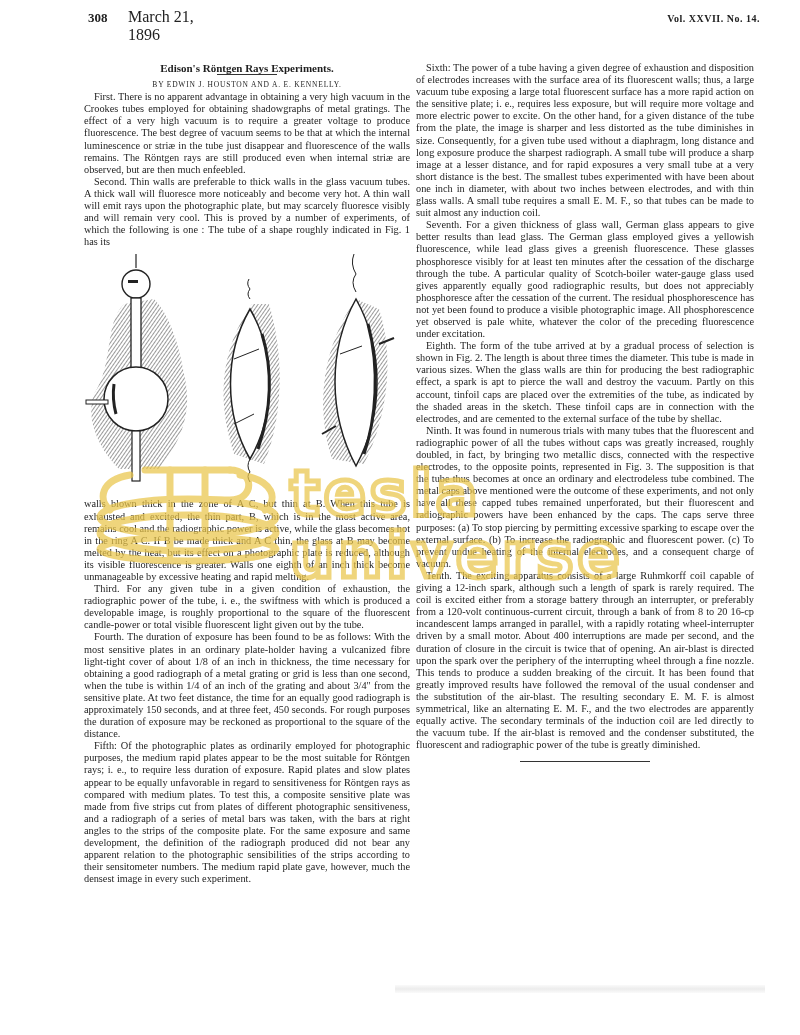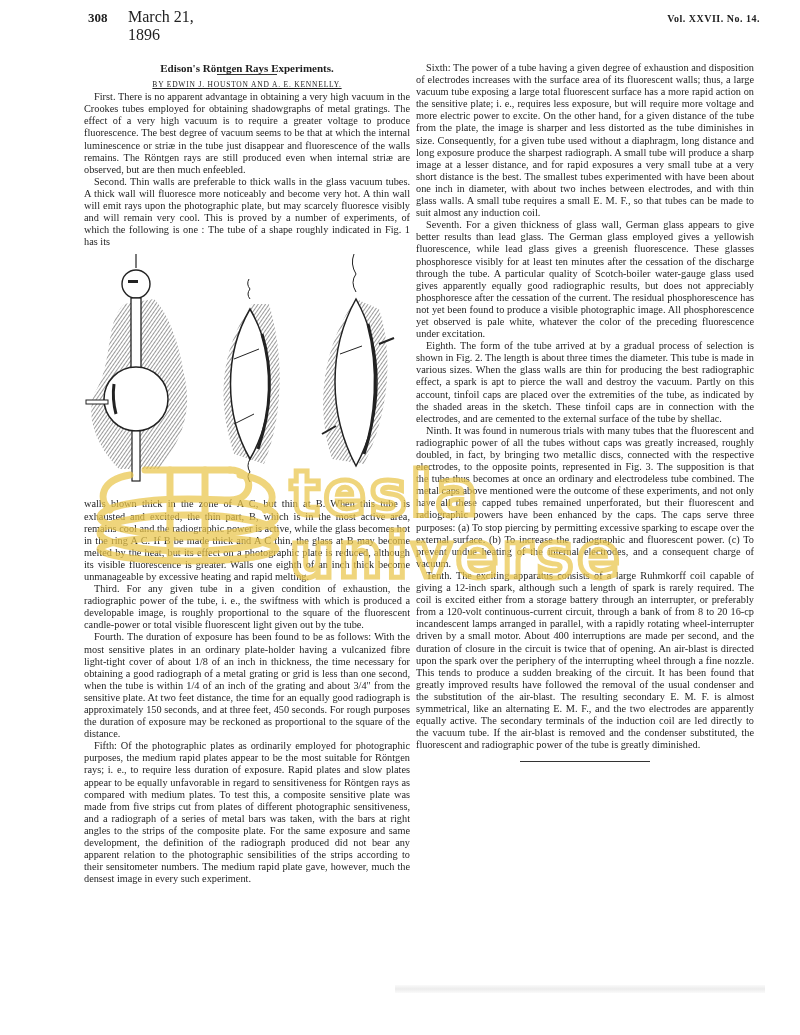--- a/index.html
+++ b/index.html
@@ -9,21 +9,21 @@
   .hdr-page { font-size: 13px; font-weight: bold; width: 40px; }
   .hdr-date { font-size: 16px; width: 100px; }
   .hdr-title { font-size: 16px; font-weight: bold; letter-spacing: 1.5px; width: 320px; }
   .hdr-vol { font-size: 10px; font-weight: bold; margin-left: auto; letter-spacing: 0.5px; }
   .col { position: absolute; top: 62px; font-family: "Liberation Serif", serif; font-size: 10.3px; line-height: 12.1px; text-align: justify; color: #1e1e1e; }
   .col-left { left: 84px; width: 326px; }
   .col-right { left: 416px; width: 338px; }
   .col p { margin: 0; text-indent: 10px; }
   .art-title { text-align: center; font-weight: bold; font-size: 11px; margin: 0 0 3px 0; text-indent: 0 !important; }
   .title-rule { width: 60px; height: 1px; background: #333; margin: 0 auto 4px auto; }
-  .byline { text-align: center; font-size: 7.5px; letter-spacing: 0.8px; margin-bottom: 2px; text-indent: 0 !important; text-decoration: underline; }
+  .byline { text-align: center; font-size: 7.5px; letter-spacing: 0.8px; margin-bottom: 2px; text-indent: 0 !important; }
   .figure { position: relative; width: 326px; height: 240px; margin: 6px 0 4px 0; }
   .figure svg { position: absolute; left: 0; top: 0; }
   .caption { position: absolute; bottom: 2px; left: 0; width: 100%; text-align: center; font-size: 8px; letter-spacing: 0.6px; }
   .end-rule { width: 130px; height: 1px; background: #333; margin: 10px auto 0 auto; }
   .watermark { position: absolute; left: 90px; top: 455px; width: 540px; height: 110px; opacity: 0.72; pointer-events: none; }
   .wm-text { position: absolute; left: 200px; top: 8px; font-family: "DejaVu Sans", sans-serif; font-size: 62px; font-weight: bold; color: transparent; -webkit-text-stroke: 5px #e9c54a; letter-spacing: 4px; line-height: 1; }
   .page-shadow { position: absolute; left: 395px; top: 985px; width: 370px; height: 8px; background: linear-gradient(#fafafa, #ececec, #fafafa); }
 </style>
 </head>
 <body>

